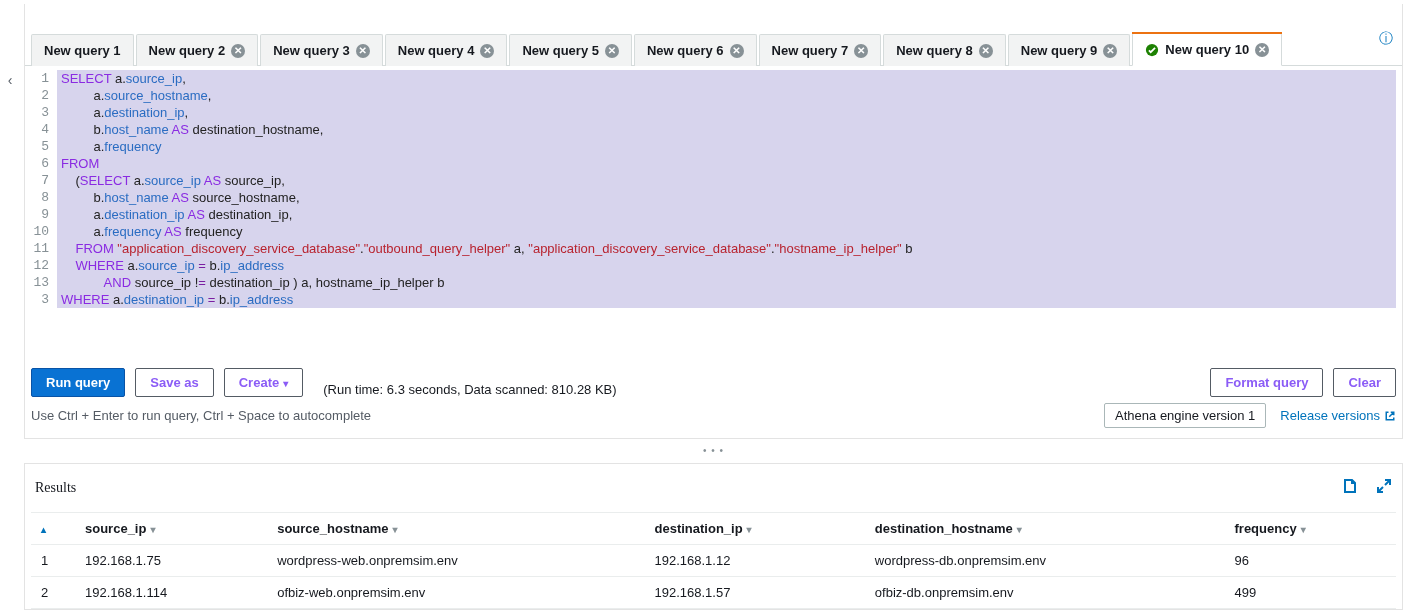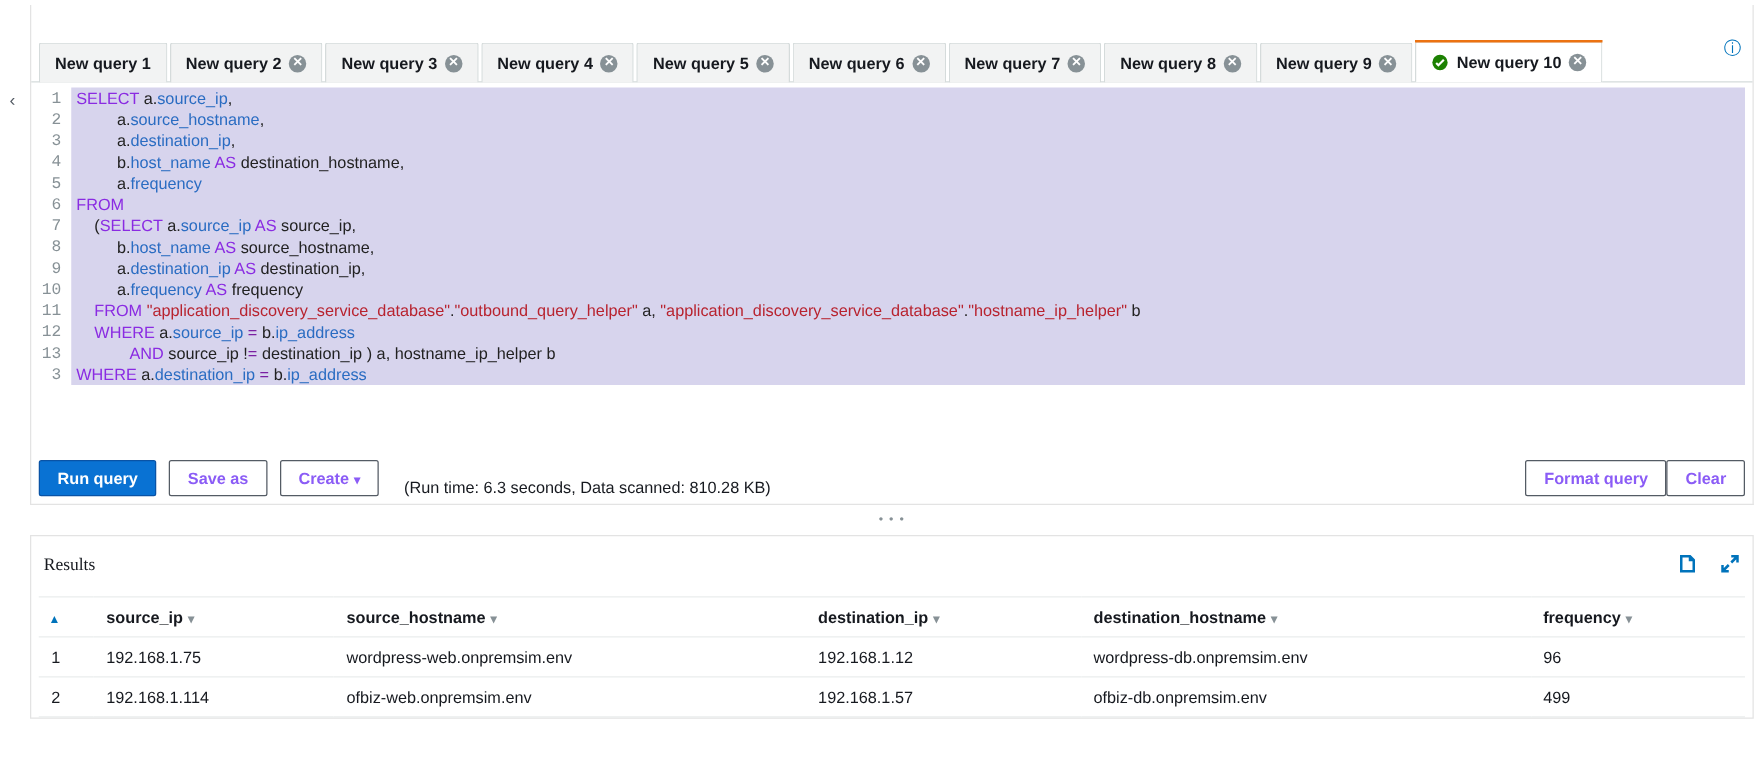--- a/index.html
+++ b/index.html
@@ -145,20 +145,21 @@
 .btn .caret { margin-left: 4px; font-size: 10px; }
 .run-info {
   color: #16191f;
   font-size: 13px;
   margin-left: 10px;
   margin-top: 13px;
 }
 .actions-right {
   margin-left: auto;
   display: flex;
+  gap: 10px;
   align-items: flex-end;
 }
 .hint-row {
   display: flex;
   align-items: center;
   padding: 0 6px 10px 6px;
 }
 .hint-text { color: #545b64; font-size: 13px; }
 .hint-right { margin-left: auto; display: flex; align-items: center; gap: 14px; }
 .engine-box {
@@ -299,20 +300,32 @@
       <button class="btn">
         <span>Create</span><span class="caret">▾</span>
       </button>
       <span class="run-info">(Run time: 6.3 seconds, Data scanned: 810.28 KB)</span>
       <div class="actions-right">
         <button class="btn">Format query</button>
         <button class="btn">Clear</button>
       </div>
     </div>
 
+    <div class="hint-row">
+      <span class="hint-text">Use Ctrl + Enter to run query, Ctrl + Space to autocomplete</span>
+      <div class="hint-right">
+        <span class="engine-box">Athena engine version 1</span>
+        <span class="link">
+          <span>Release versions</span>
+          <svg width="12" height="12" viewBox="0 0 16 16" fill="none" stroke="#0073bb" stroke-width="2">
+            <path d="M6 3H3v10h10v-3M9 3h4v4M13 3l-6 6"></path>
+          </svg>
+        </span>
+      </div>
+    </div>
   </div>
 
   <div class="splitter">• • •</div>
 
   <div class="results-panel">
     <div class="results-header">
       <span class="results-title">Results</span>
       <div class="results-actions">
         <span class="ico">
           <svg width="16" height="16" viewBox="0 0 16 16" fill="none" stroke="#0073bb" stroke-width="2">

